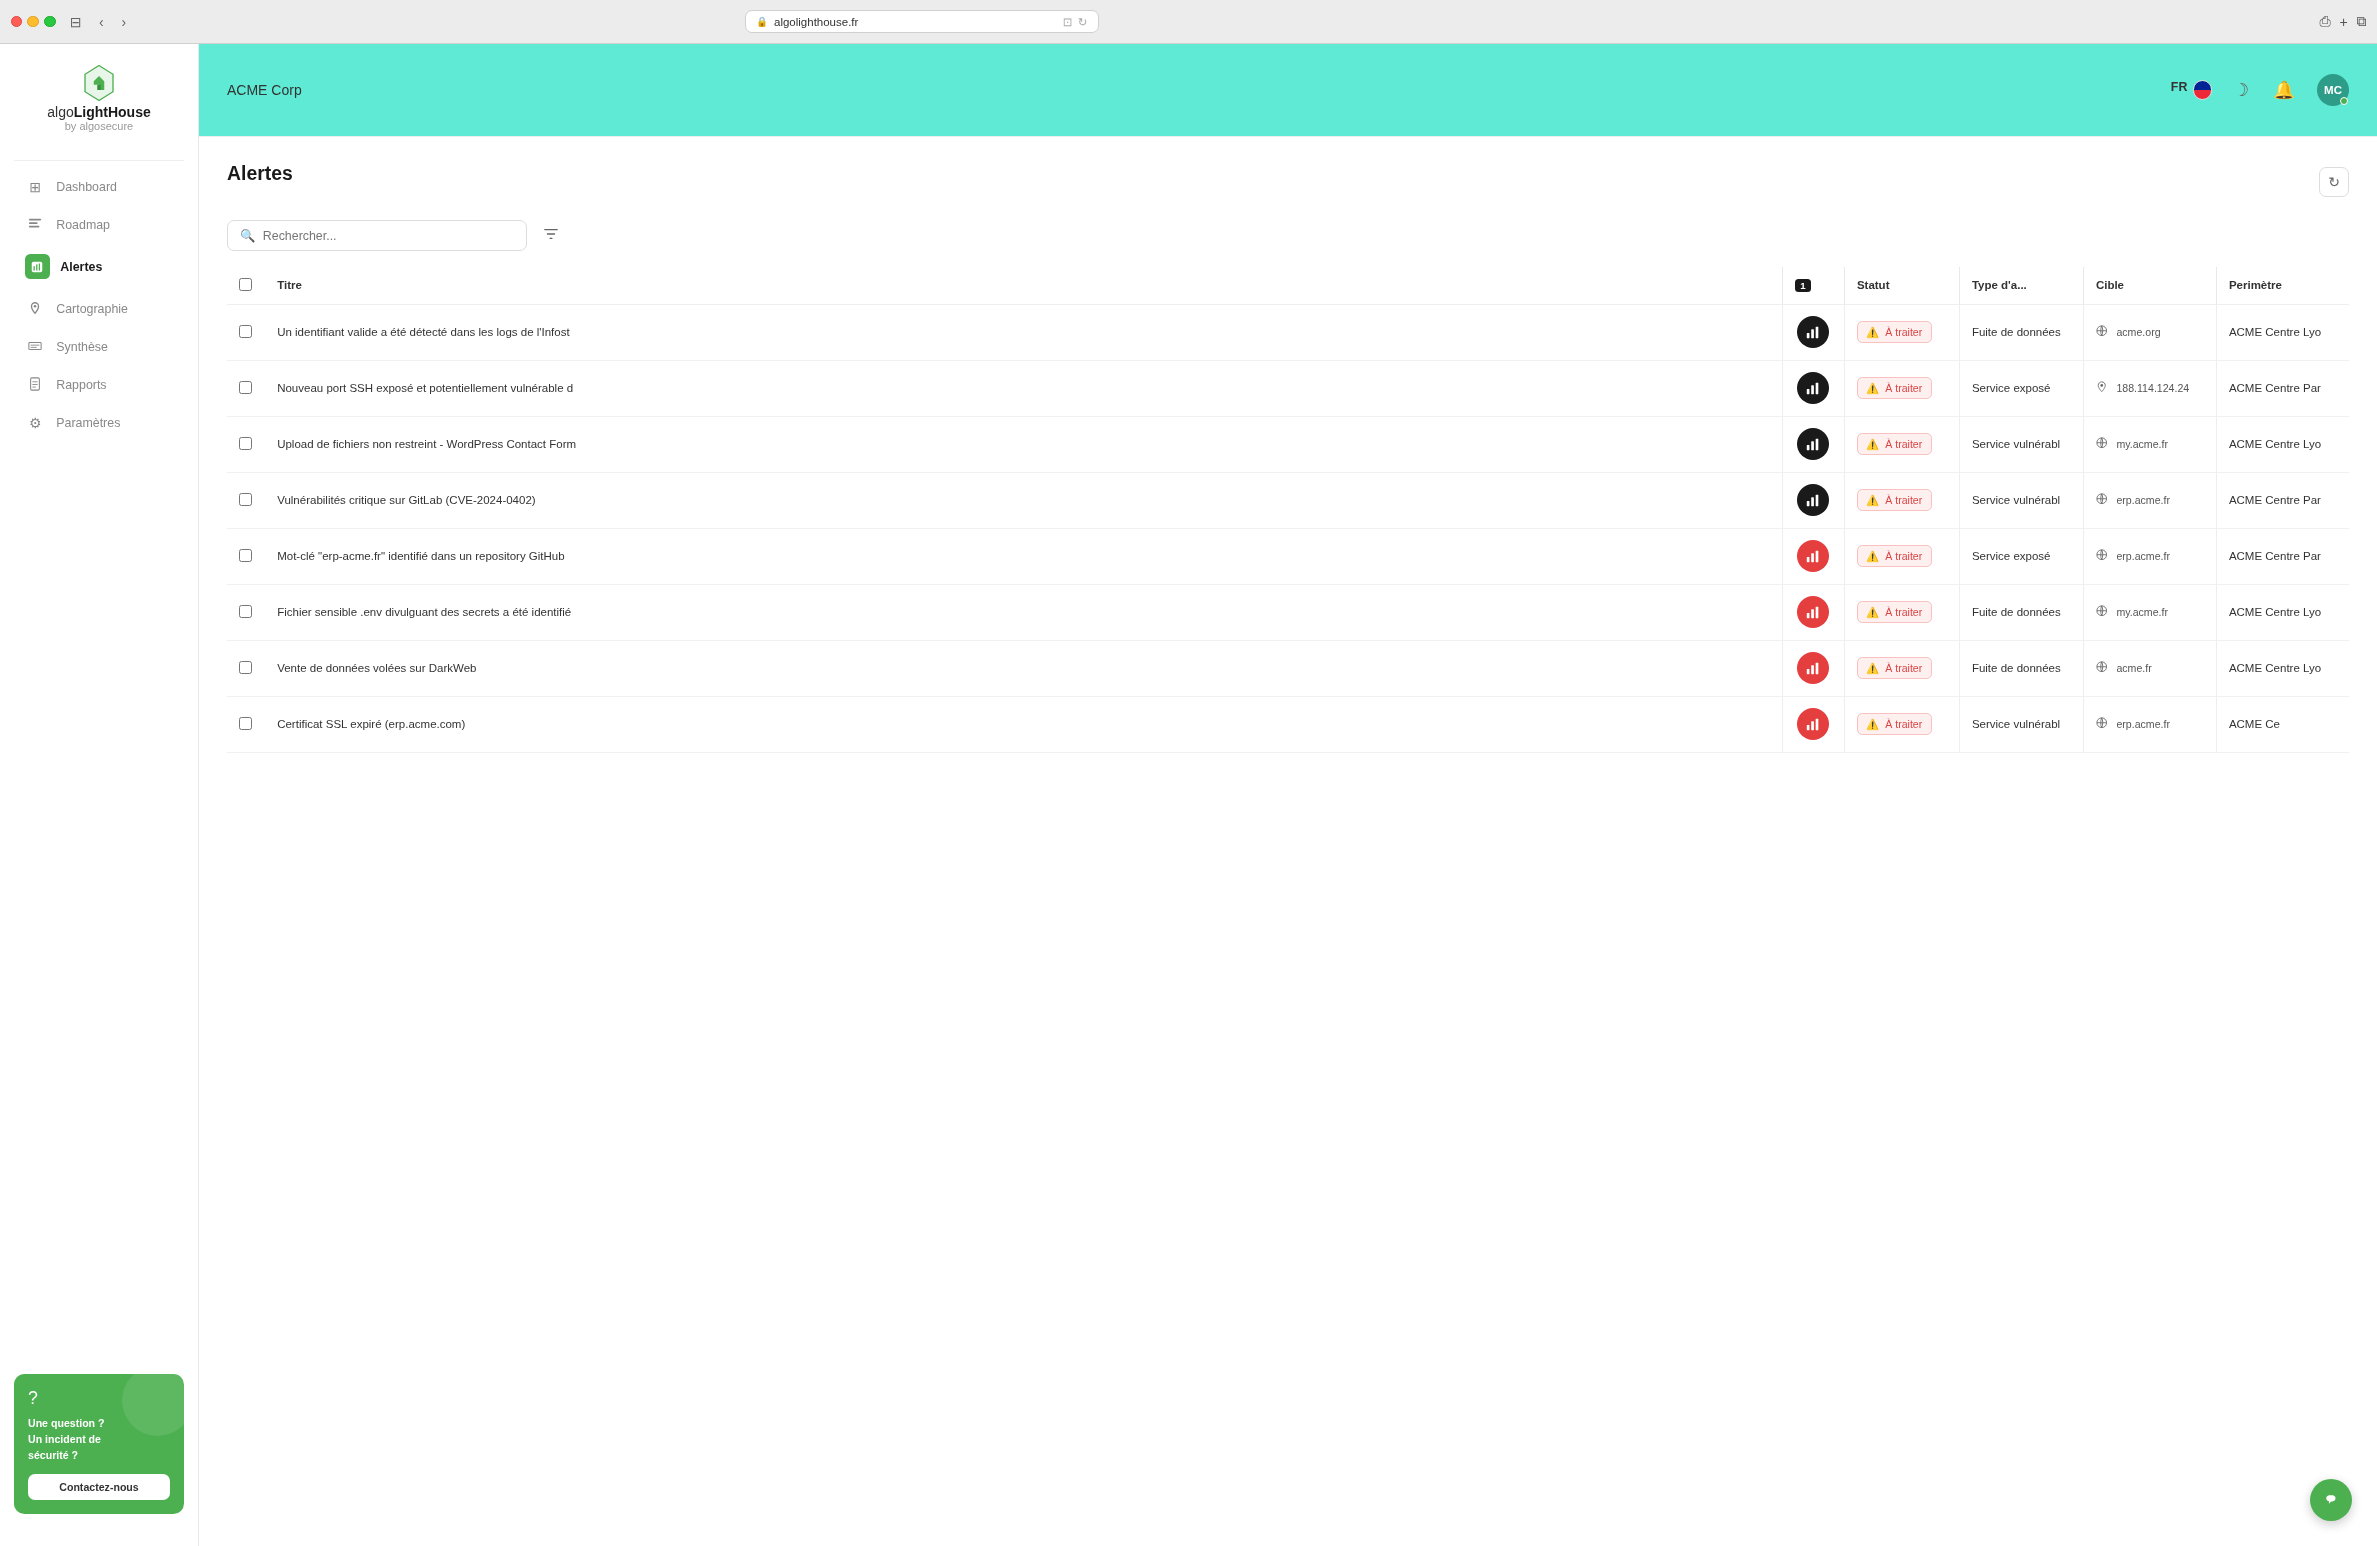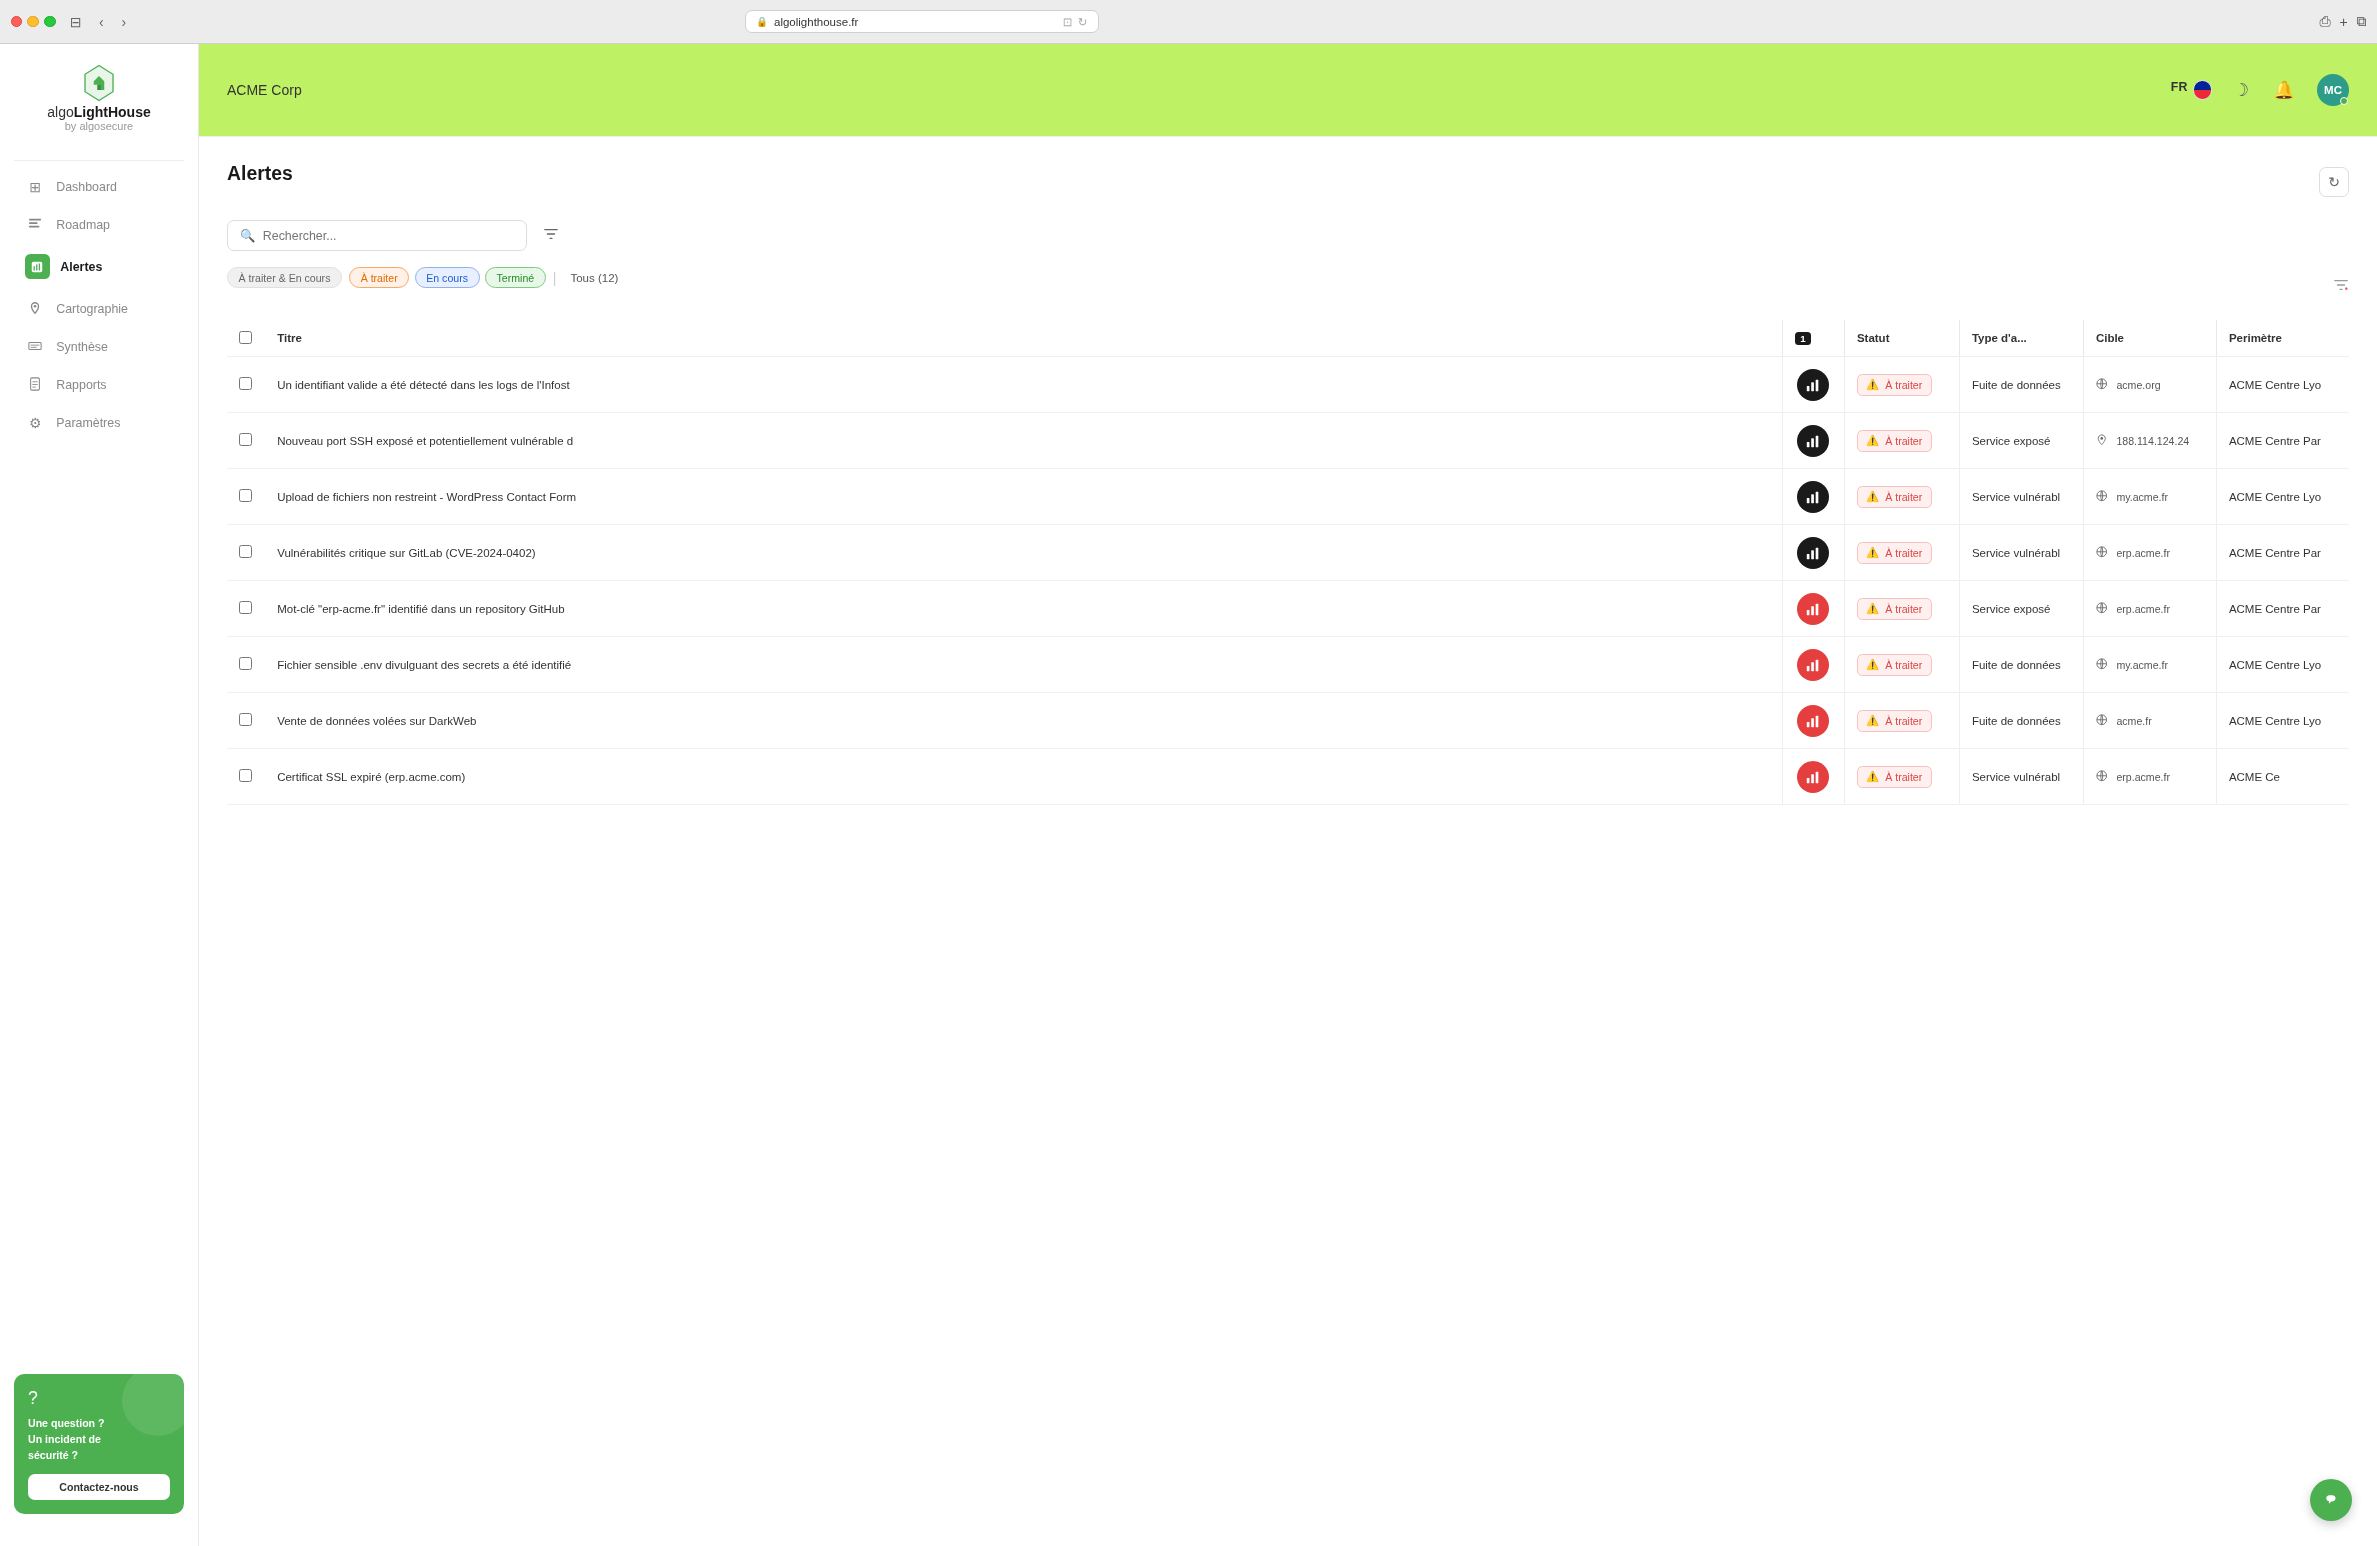--- a/index.html
+++ b/index.html
@@ -80,21 +80,21 @@
       background: rgba(255,255,255,0.1);
     }
 
     
     .main-content { flex: 1; display: flex; flex-direction: column; overflow: hidden; }
 
     
     .top-header {
       display: flex; align-items: center; justify-content: space-between;
       padding: 30px 28px;
-      background: #bef264; border-bottom: 0.9px solid #eee;
+      background: #5eead4; border-bottom: 0.9px solid #eee;
       min-height: 57px;
     }
     .header-title { font-size: 14px; font-weight: 500; color: #333; }
     .header-actions { display: flex; align-items: center; gap: 17.7px; }
     .lang-selector { display: flex; gap: 5.3px; font-size: 12.4px; font-weight: 600; color: #333; cursor: pointer; }
     .flag-circle { width: 19.4px; height: 19.4px; border-radius: 50%; background: linear-gradient(180deg, #002395 50%, #ED2939 50%); border: 0.9px solid #ddd; }
     .header-icon-btn { background: none; border: none; font-size: 17.7px; color: #666; cursor: pointer; padding: 3.5px; }
     .avatar { width: 32px; height: 32px; border-radius: 50%; background: #2d9d8a; display: flex; align-items: center; justify-content: center; color: white; font-size: 11.5px; font-weight: 600; position: relative; }
     .avatar-dot { position: absolute; bottom: 0.9px; right: 0.9px; width: 8px; height: 8px; background: #4caf50; border-radius: 50%; border: 1.8px solid white; }
 
@@ -349,39 +349,20 @@
           <span class="search-icon">🔍</span>
           <input class="search-input" type="text" placeholder="Rechercher..." style="">
         </div>
         <button class="filter-btn">
           <svg width="16" height="16" viewBox="0 0 18 18" fill="none">
               <path d="M2 4h14M5 9h8M8 14h2" stroke="#666" stroke-width="1.5" stroke-linecap="round"></path>
             </svg>
         </button>
       </div>
 
-      <div style="display:flex; align-items:center; justify-content:space-between; margin-bottom:14px;">
-        <div class="filter-tabs">
-          <span class="tab-badge tab-default">À traiter &amp; En cours</span>
-          <div class="filter-tab-group">
-            <span class="tab-badge tab-orange">À traiter</span>
-            <span class="tab-badge tab-blue">En cours</span>
-            <span class="tab-badge tab-green">Terminé</span>
-          </div>
-          <span class="tab-separator">|</span>
-          <span class="tab-all">Tous (12)</span>
-        </div>
-        <button class="no-filter-btn">
-          <svg width="16" height="16" viewBox="0 0 18 18" fill="none">
-              <path d="M2 4h14M5 9h8M8 14h2" stroke="#999" stroke-width="1.5" stroke-linecap="round"></path>
-              <line x1="14" y1="12" x2="16" y2="14" stroke="#e55" stroke-width="1.5"></line>
-              <line x1="16" y1="12" x2="14" y2="14" stroke="#e55" stroke-width="1.5"></line>
-            </svg>
-        </button>
-      </div>
 
       <table class="alerts-table">
         <thead>
           <tr>
             <th class="col-check">
               <input type="checkbox" style="">
             </th>
             <th class="col-title th-border-right">
               <span>Titre</span>
             </th>

